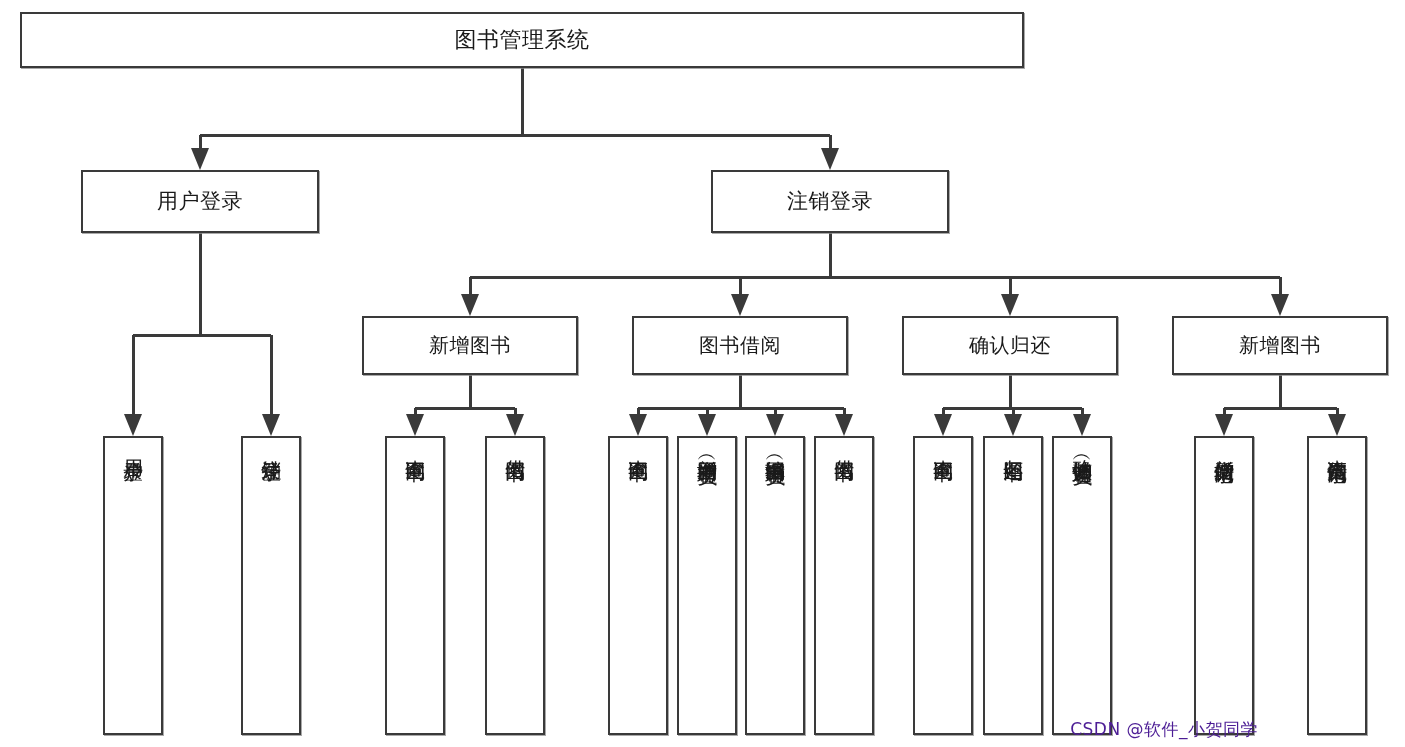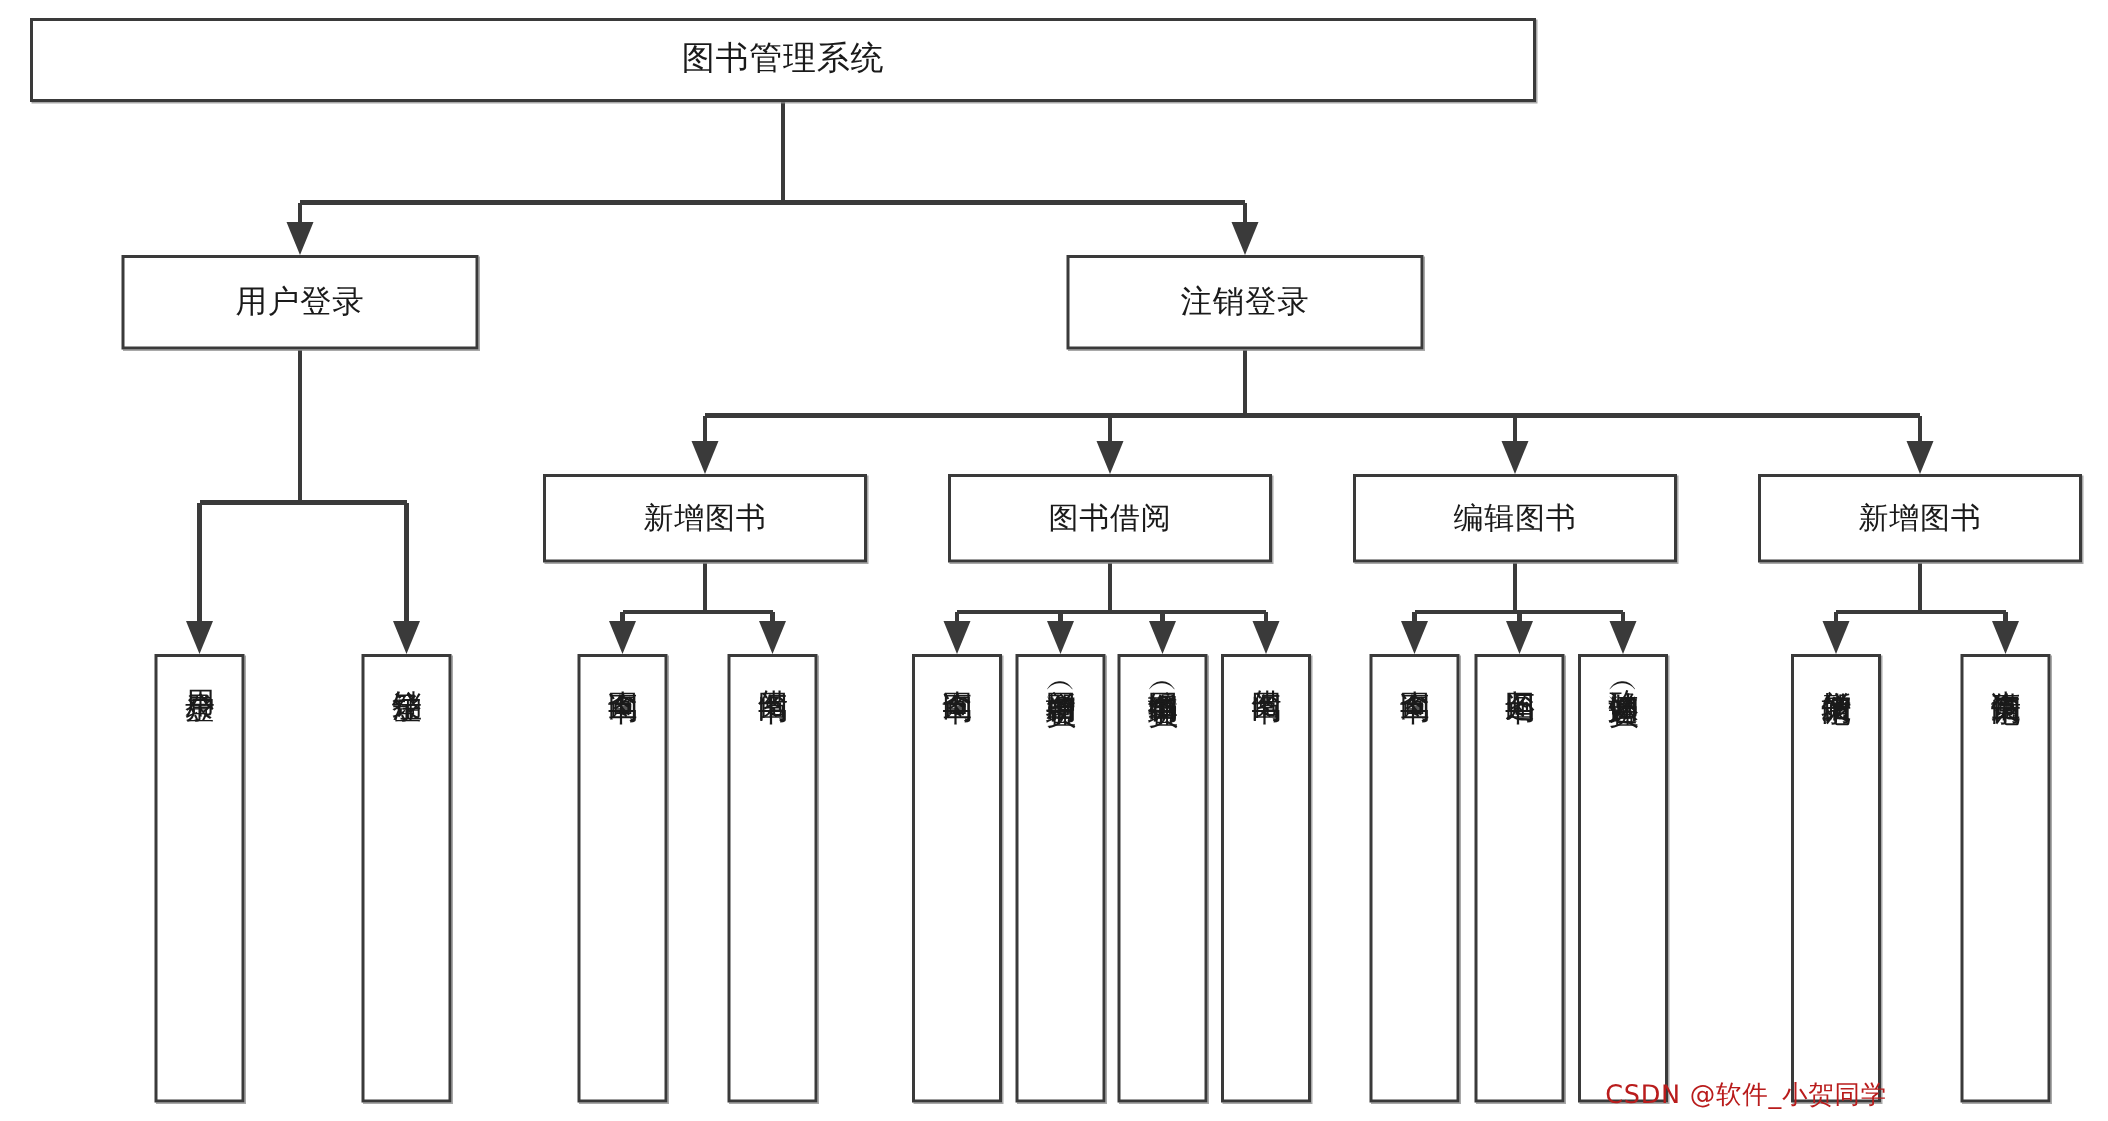--- a/index.html
+++ b/index.html
@@ -63,21 +63,21 @@
     letter-spacing: 1px;
     white-space: nowrap;
     height: auto;
     max-height: 282px;
   }
   .watermark {
     position: absolute;
     right: 8px;
     bottom: 6px;
     font-size: 17px;
-    color: #b91c1c;
+    color: #4c1d95;
     letter-spacing: 0.5px;
     white-space: nowrap;
     user-select: none;
   }
 </style>
 </head>
 <body>
 
 <div id="diagram-root">
   <svg class="diagram-canvas" viewBox="0 0 1405 747" xmlns="http://www.w3.org/2000/svg" aria-hidden="true">
@@ -146,21 +146,21 @@
       <div class="node-box node-branch" style="left: 711px; top: 170px; width: 238px; height: 63px;">
         <span class="node-label">注销登录</span>
       </div>
       <div class="node-box node-group" style="left: 362px; top: 316px; width: 216px; height: 59px;">
         <span class="node-label">新增图书</span>
       </div>
       <div class="node-box node-group" style="left: 632px; top: 316px; width: 216px; height: 59px; justify-content: center;">
         <span class="node-label">图书借阅</span>
       </div>
       <div class="node-box node-group" style="left: 902px; top: 316px; width: 216px; height: 59px;">
-        <span class="node-label">编辑图书</span>
+        <span class="node-label">确认归还</span>
       </div>
       <div class="node-box node-group" style="left: 1172px; top: 316px; width: 216px; height: 59px;">
         <span class="node-label">新增图书</span>
       </div>
       <div class="node-box node-leaf" style="left: 103px; top: 436px; width: 60px; height: 299px;">
         <span class="node-label">用户登录</span>
       </div>
       <div class="node-box node-leaf" style="left: 241px; top: 436px; width: 60px; height: 299px;">
         <span class="node-label">注销登录</span>
       </div>

